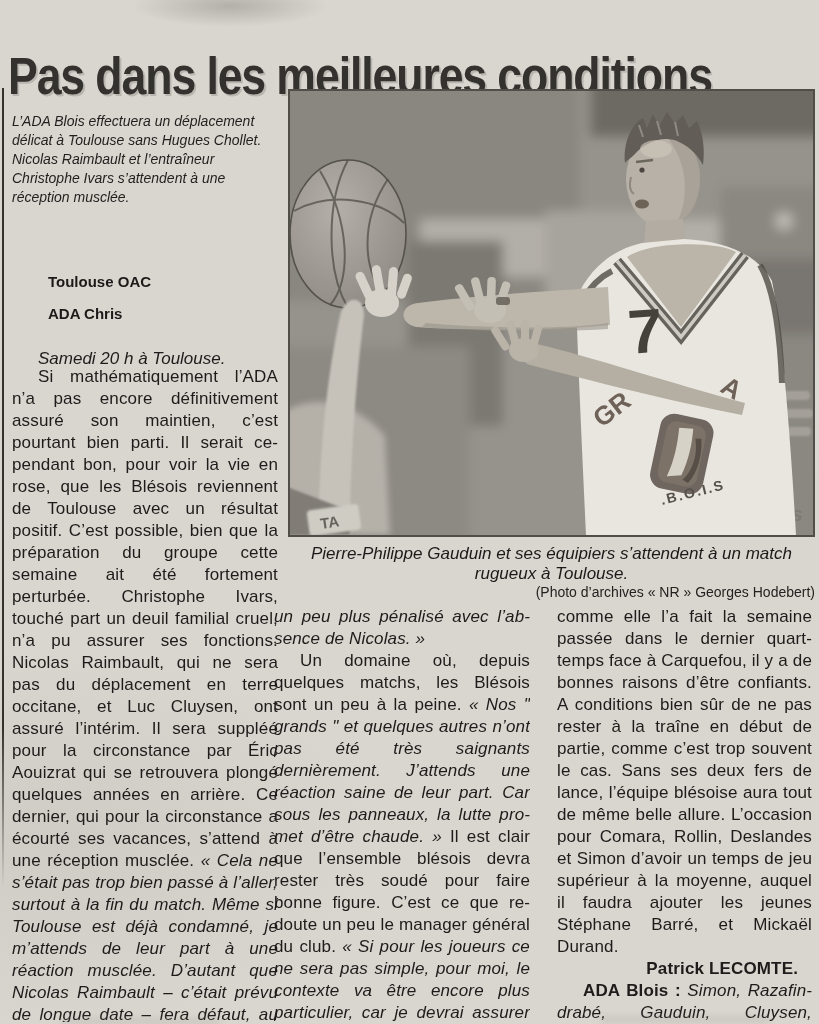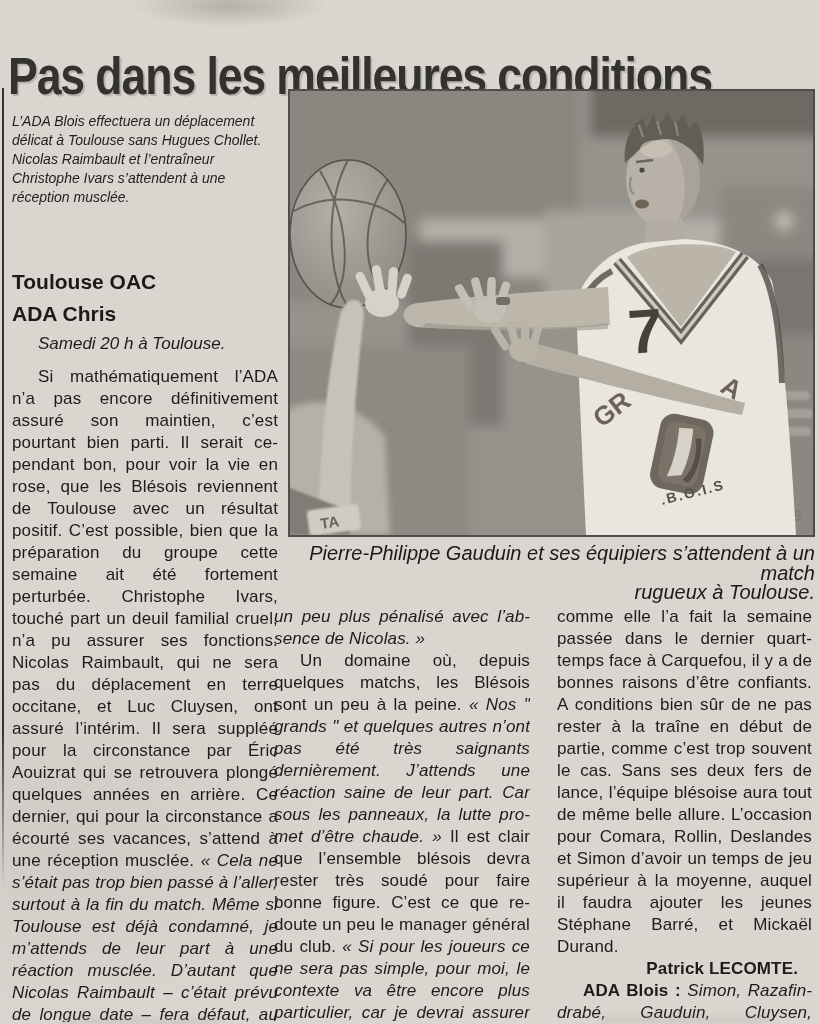--- a/index.html
+++ b/index.html
@@ -16,36 +16,36 @@
     background:linear-gradient(#34322f 80%, rgba(52,50,47,0));}
   .headline{
     position:absolute;left:8px;top:14px;white-space:nowrap;
     font-size:48px;font-weight:700;letter-spacing:-1.2px;color:#34322f;
     transform:scaleX(.93) scaleY(1.08);transform-origin:left top;
     text-shadow:2px 2px 0 rgba(40,38,35,.18);
   }
   .lede{position:absolute;left:12px;top:98px;width:266px;
     font-style:italic;font-size:14px;line-height:19px;color:#201f1d;}
   .match{position:absolute;left:12px;top:266px;width:266px;}
-  .match .team{font-weight:700;font-size:21px;line-height:32px;color:#1b1a18;}
-  .match .sched{font-style:italic;font-size:17px;padding-left:26px;margin-top:4px;}
+  .match .team{font-weight:700;font-size:15px;line-height:32px;color:#1b1a18;margin-left:36px;}
+  .match .sched{font-style:italic;font-size:17px;padding-left:26px;margin-top:19px;}
   .bodycol{position:absolute;font-size:17px;line-height:22px;letter-spacing:.15px;
     text-align:justify;color:#1d1c1a;}
   .bodycol p{margin:0;}
   .ind{text-indent:26px;}
   .it{font-style:italic;}
   .col-left{left:12px;top:366px;width:266px;height:656px;overflow:hidden;}
   .col-mid{left:274px;top:606px;width:256px;height:416px;overflow:hidden;}
   .col-right{left:557px;top:606px;width:255px;height:416px;overflow:hidden;}
   .byline{font-weight:700;text-align:right;padding-right:14px;margin-top:2px;font-size:17px;}
   .roster{margin-top:10px;}
   .roster b{font-weight:700;font-style:normal;}
   .photo-fig{position:absolute;left:288px;top:89px;width:527px;margin:0;}
   .photo-frame{line-height:0;border:2px solid #514e49;background:#96938d;}
-  .caption{margin-top:7px;text-align:right;font-style:italic;font-size:20px;
+  .caption{margin-top:7px;text-align:center;font-style:italic;font-size:17px;
     line-height:19.5px;color:#1b1a18;}
   .credit{text-align:right;font-size:14px;margin-top:1px;color:#23221f;}
   .bleed-bar{position:absolute;height:7px;border-radius:4px;background:#8a8780;
     filter:blur(3px);opacity:.18;}
 </style>
 </head>
 <body>
 
 <div class="page">
 
@@ -184,20 +184,21 @@
               <rect x="231" y="229" width="8" height="28" rx="4" transform="rotate(0 235 243)"></rect>
               <rect x="242" y="233" width="8" height="24" rx="4" transform="rotate(15 246 245)"></rect>
             </g>
           </g>
         </g>
       </svg>
     </div>
     <figcaption>
       <div class="caption">Pierre-Philippe Gauduin et ses équipiers s’attendent à un match</div>
       <div class="caption" style="margin-top:0">rugueux à Toulouse.</div>
+      <div class="credit">(Photo d’archives « NR » Georges Hodebert)</div>
     </figcaption>
   </figure>
 
   <div class="bodycol col-mid">
     <p><span class="it">un peu plus pénalisé avec l’ab­sence de Nicolas. »</span></p>
     <p class="ind"><span>Un domaine où, depuis quelques matchs, les Blésois sont un peu à la peine. </span><span class="it">« Nos " grands " et quelques autres n’ont pas été très saignants dernièrement. J’attends une réaction saine de leur part. Car sous les panneaux, la lutte pro­met d’être chaude. » </span><span>Il est clair que l’ensemble blésois devra rester très soudé pour faire bonne figure. C’est ce que re­doute un peu le manager géné­ral du club. </span><span class="it">« Si pour les joueurs ce ne sera pas simple, pour moi, le contexte va être encore plus particulier, car je devrai assurer le coaching. »</span></p>
     <p class="ind"><span>Malgré toutes ces perturba­tions, si l’ADA Blois joue</span></p>
   </div>
 
   <div class="bodycol col-right">

